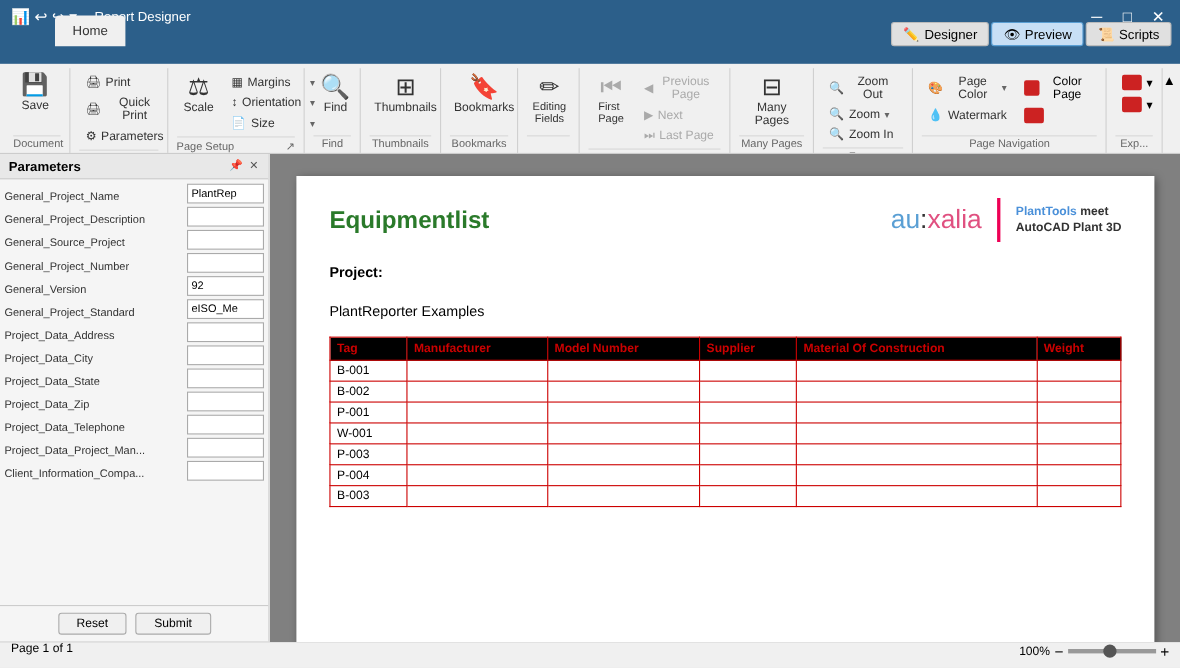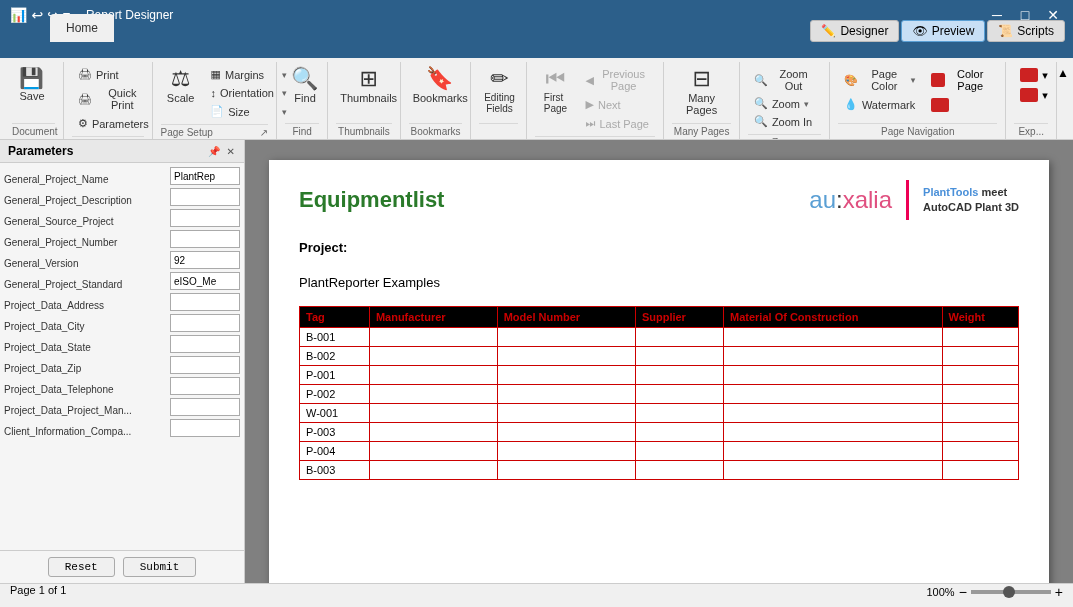--- a/index.html
+++ b/index.html
@@ -190,21 +190,20 @@
       border-top: 1px solid #ccc;
       justify-content: center;
     }
     .params-btn {
       padding: 3px 16px;
       font-size: 11px;
       cursor: pointer;
       border: 1px solid #aaa;
       background: #f0f0f0;
       border-radius: 3px;
-      font-family: Liberation Mono, monospace;
     }
 
     
     .preview-area {
       flex: 1;
       background: #808080;
       overflow: auto;
       display: flex;
       align-items: flex-start;
       justify-content: center;
@@ -722,28 +721,20 @@
             </tr>
             <tr>
               <td>P-001</td>
               <td></td>
               <td></td>
               <td></td>
               <td></td>
               <td></td>
             </tr>
             <tr>
-              <td>P-002</td>
-              <td></td>
-              <td></td>
-              <td></td>
-              <td></td>
-              <td></td>
-            </tr>
-            <tr>
               <td>W-001</td>
               <td></td>
               <td></td>
               <td></td>
               <td></td>
               <td></td>
             </tr>
             <tr>
               <td>P-003</td>
               <td></td>

